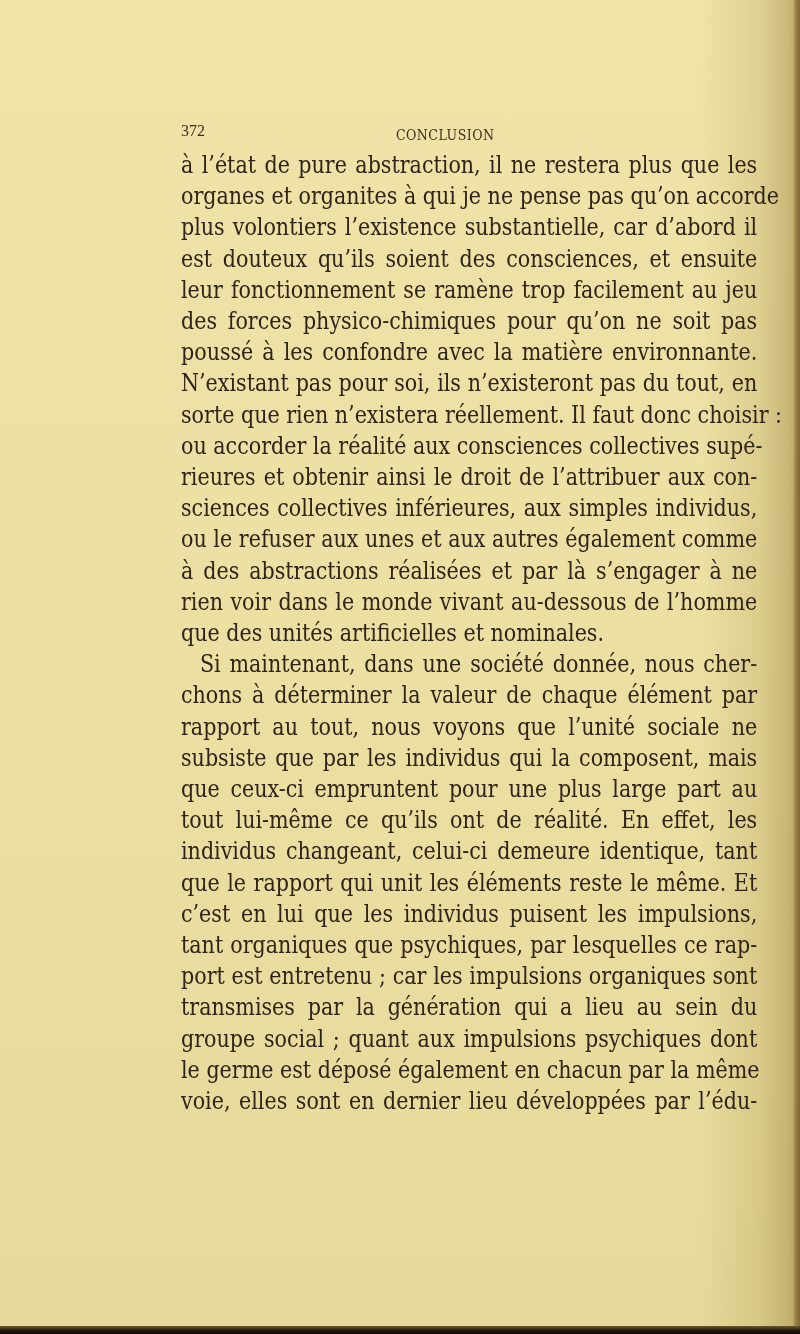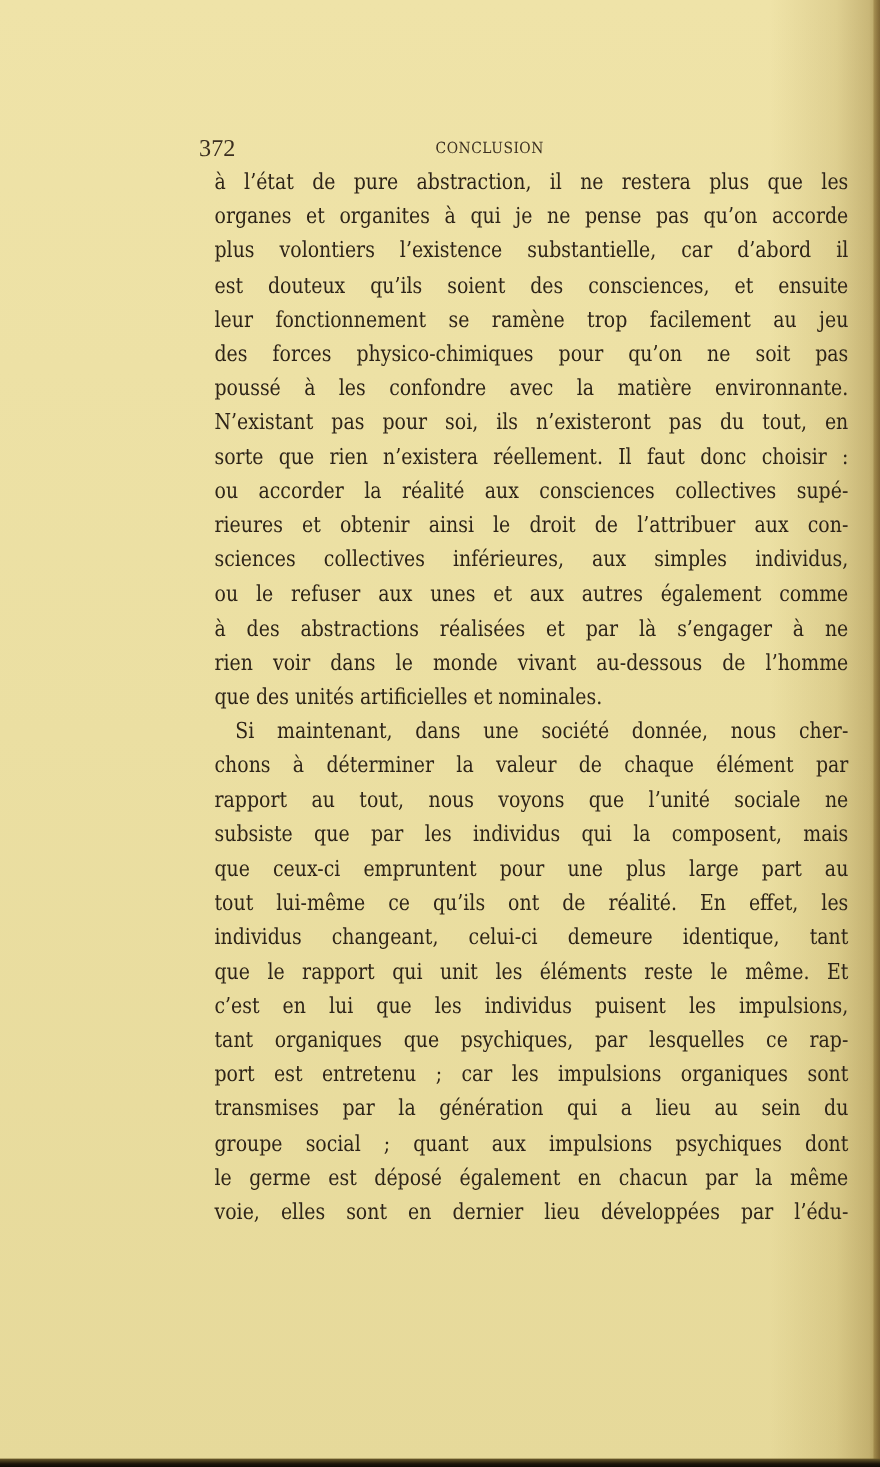--- a/index.html
+++ b/index.html
@@ -39,41 +39,41 @@
       left: 181px;
       width: 580px;
       height: 30px;
       font-family: "DejaVu Serif", serif;
       color: #3b2f20;
     }
     .page-number {
       position: absolute;
       left: 0;
       top: 0;
-      font-size: 22px;
+      font-size: 16px;
       font-family: "Liberation Serif", serif;
       letter-spacing: 0px;
     }
     .running-head {
       position: absolute;
       left: 215px;
       top: 5px;
       font-size: 14px;
       letter-spacing: 0.5px;
       font-family: "DejaVu Serif", serif;
       transform: scaleX(0.9);
       transform-origin: left;
     }
     .body-text {
       position: absolute;
       top: 150px;
-      left: 195px;
+      left: 181px;
       width: 576px;
       font-family: "DejaVu Serif", serif;
-      font-size: 20px;
+      font-size: 24px;
       line-height: 31.2px;
       color: #2e2418;
     }
     .line {
       display: block;
       white-space: nowrap;
       text-align: justify;
       text-align-last: justify;
       transform: scaleX(0.86);
       transform-origin: left;

